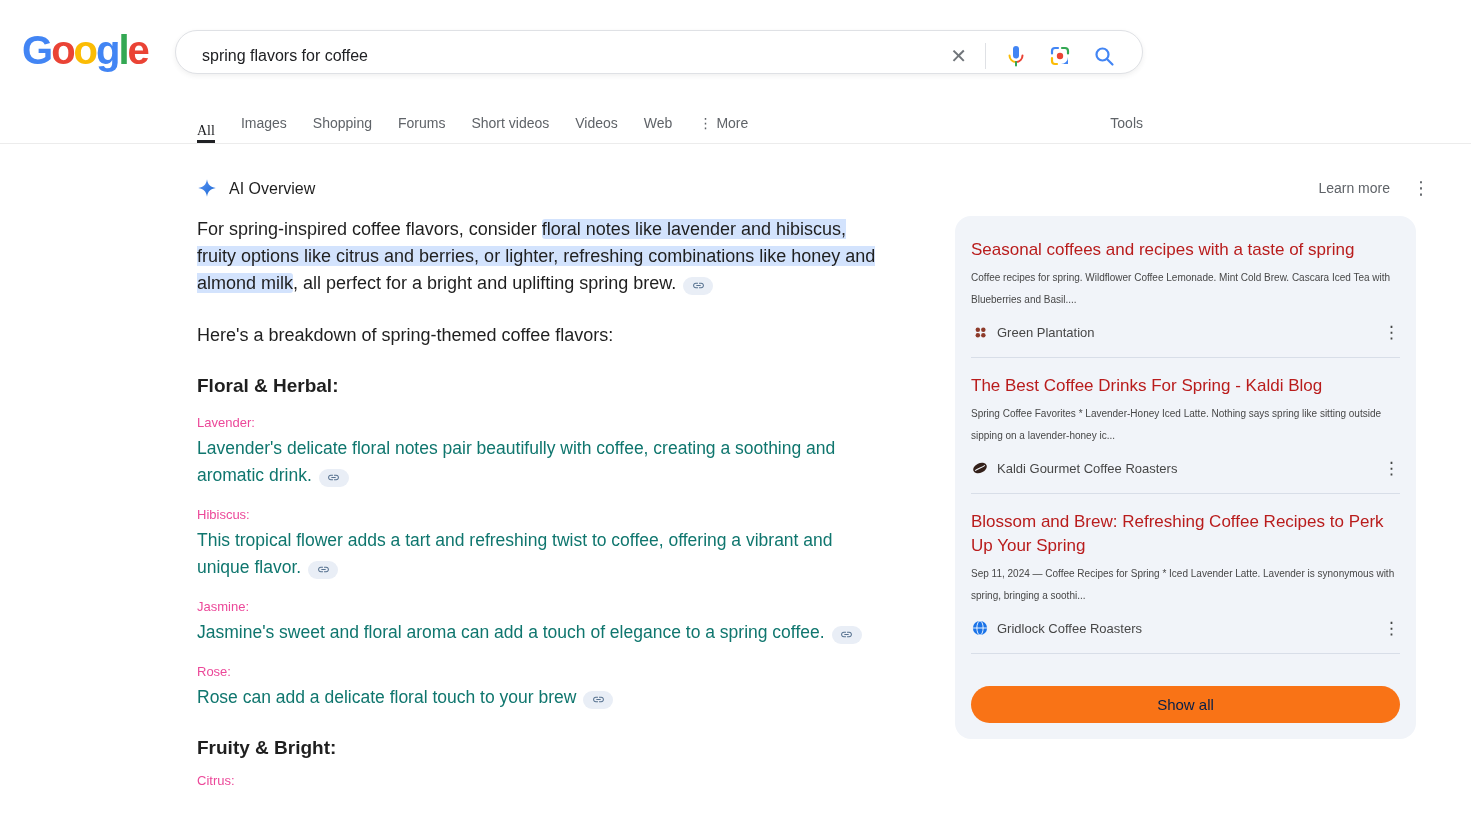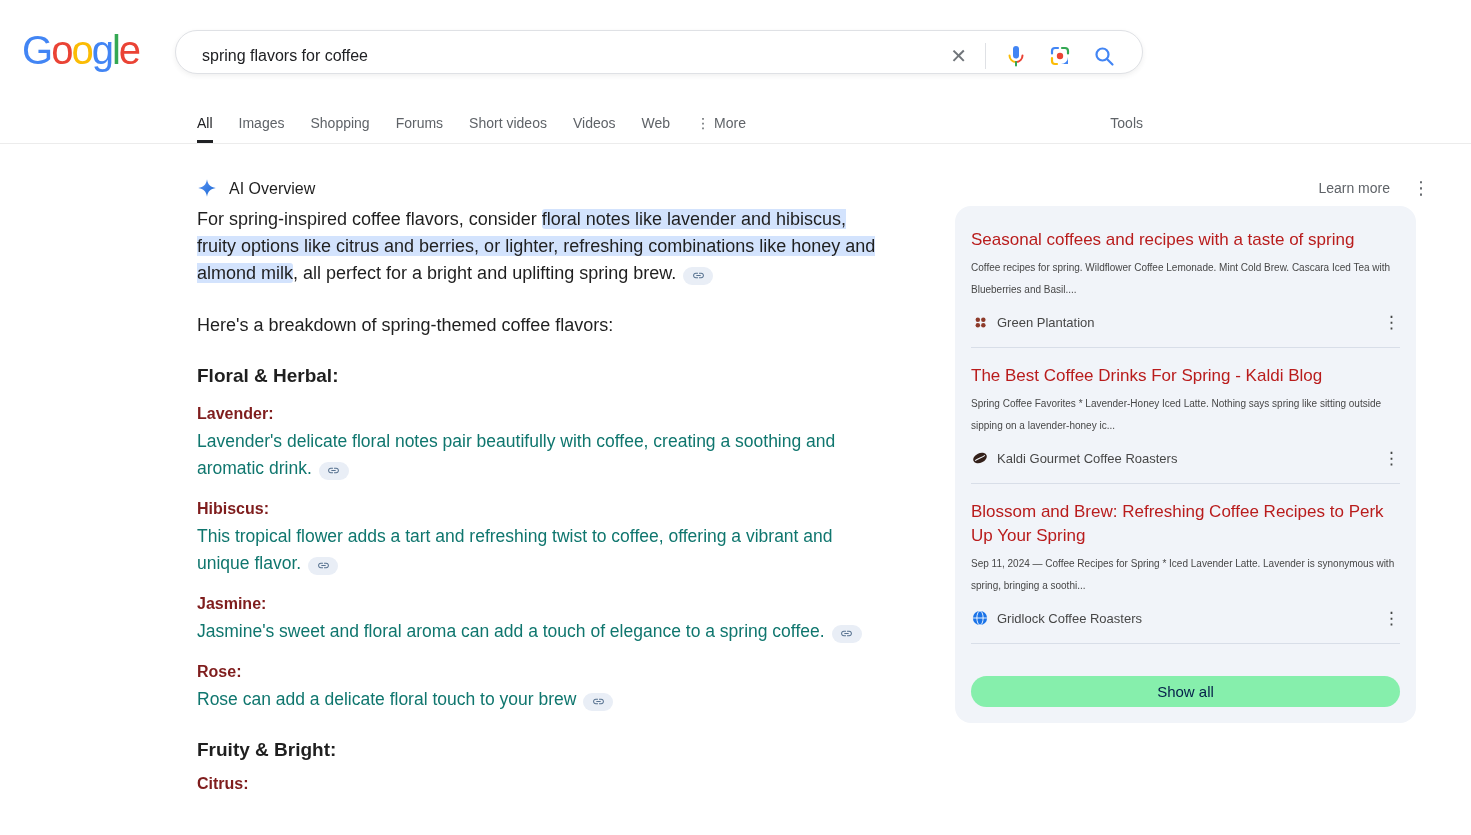--- a/index.html
+++ b/index.html
@@ -3,66 +3,66 @@
 <meta charset="utf-8">
 <style>
   html,body{margin:0;padding:0;}
   body{
     width:1471px;height:835px;overflow:hidden;background:#fff;
     font-family:"Liberation Sans",sans-serif;color:#1f1f1f;
   }
   button{font-family:"Liberation Sans",sans-serif;}
   
   .top{position:relative;height:104px;}
-  .logo{position:absolute;left:22px;top:28px;font-size:40px;font-weight:normal;letter-spacing:-2px;cursor:pointer;line-height:44px;text-align:right;}
+  .logo{position:absolute;left:22px;top:28px;font-size:40px;font-weight:bold;letter-spacing:-2px;cursor:pointer;line-height:44px;text-align:right;}
   .l-blue{color:#4285F4}.l-red{color:#EA4335}.l-yellow{color:#FBBC05}.l-green{color:#34A853}
   .searchbar{position:absolute;left:175px;top:30px;width:968px;height:44px;border:1px solid #dfe1e5;
     border-radius:24px;display:flex;align-items:center;padding:8px 16px 0 24px;box-sizing:border-box;
     background:#fff;box-shadow:0 2px 5px rgba(64,60,67,.08);}
   .search-input{flex:1;border:none;outline:none;font-size:16px;font-family:"Liberation Sans",sans-serif;color:#202124;background:transparent;}
   .icon-btn{background:none;border:none;padding:0;margin:0 10px;cursor:pointer;display:flex;align-items:center;}
   .clear{font-size:20px;color:#70757a;line-height:1;}
   .vdiv{width:1px;height:26px;background:#dfe1e5;margin:0 8px;}
   
   .tabsbar{margin-left:197px;width:946px;display:flex;justify-content:space-between;align-items:flex-end;height:39px;}
   .tabs-left{display:flex;gap:26px;align-items:flex-end;}
   .tab{font-size:14px;color:#5f6368;padding-bottom:12px;cursor:pointer;white-space:nowrap;}
-  .tab.active{color:#202124;border-bottom:3px solid #202124;padding-bottom:9px;}
+  .tab.active{color:#202124;border-bottom:3px solid #202124;padding-bottom:1px;font-family:Liberation Serif, serif;}
   .more{display:flex;gap:4px;align-items:center;}
   .more-dots{font-size:14px;line-height:1;}
   .page-divider{height:1px;background:#ececec;width:100%;}
   
   .ai-wrap{margin-left:197px;width:1233px;}
   .ai-header{margin-top:34px;display:flex;justify-content:space-between;align-items:center;}
   .ai-title-group{display:flex;align-items:flex-end;gap:12px;}
   .ai-title{font-size:16px;color:#1f1f1f;}
   .ai-header-right{display:flex;align-items:center;gap:22px;margin-left:42px;}
   .learn-more{font-size:14px;color:#5f6368;cursor:pointer;text-decoration:none;}
   .kebab{font-size:18px;color:#5f6368;cursor:pointer;line-height:1;}
-  .cols{display:flex;gap:68px;margin-top:8px;align-items:flex-end;}
+  .cols{display:flex;gap:68px;margin-top:18px;align-items:flex-end;}
   .left-col{width:690px;}
   .intro,.breakdown{font-size:18px;line-height:27px;color:#1f1f1f;margin:0;}
   .breakdown{margin-top:25px;}
   .hl{background:#d3e3fd;border-radius:3px;}
   .chip{display:inline-flex;align-items:center;justify-content:center;width:30px;height:18px;background:#e9eef6;
     border-radius:10px;vertical-align:-3px;margin-left:7px;cursor:pointer;}
   .sec-h{font-size:19px;color:#1f1f1f;margin:26px 0 0;font-weight:bold;}
-  .term{font-size:16px;font-weight:bold;color:#7f1d1d;margin-top:18px;}
+  .term{font-size:13px;font-weight:normal;color:#ec4899;margin-top:18px;}
   .term-cut{margin-top:14px;}
   .desc{font-size:17.5px;line-height:27px;color:#0f766e;margin:5px 0 0;}
   
   .src-card{width:461px;background:#f1f4f9;border-radius:16px;padding:22px 16px 16px;box-sizing:border-box;align-self:flex-start;}
   .src-title{font-size:17px;line-height:24px;color:#b91c1c;cursor:pointer;}
   .src-snippet{font-size:10px;line-height:22px;color:#474747;margin-top:5px;
     display:-webkit-box;-webkit-line-clamp:2;-webkit-box-orient:vertical;overflow:hidden;}
   .src-row{display:flex;align-items:center;gap:8px;margin-top:12px;}
   .src-name{font-size:13px;color:#474747;flex:1;}
   .card-kebab{font-size:17px;color:#444746;cursor:pointer;line-height:1;}
   .card-divider{height:1px;background:#d8dee8;margin:16px 0;}
-  .show-all{width:100%;height:31px;border:none;border-radius:22px;background:#86efac;color:#041e49;
+  .show-all{width:100%;height:37px;border:none;border-radius:22px;background:#f97316;color:#041e49;
     font-size:15px;font-weight:500;cursor:pointer;margin-top:16px;}
   .favicon{width:18px;height:18px;display:flex;align-items:center;justify-content:center;}
 </style>
 </head>
 <body>
 
 <header class="top">
   <div class="logo">
     <span class="l-blue">G</span><span class="l-red">o</span><span class="l-yellow">o</span><span class="l-blue">g</span><span class="l-green">l</span><span class="l-red">e</span>
   </div>

